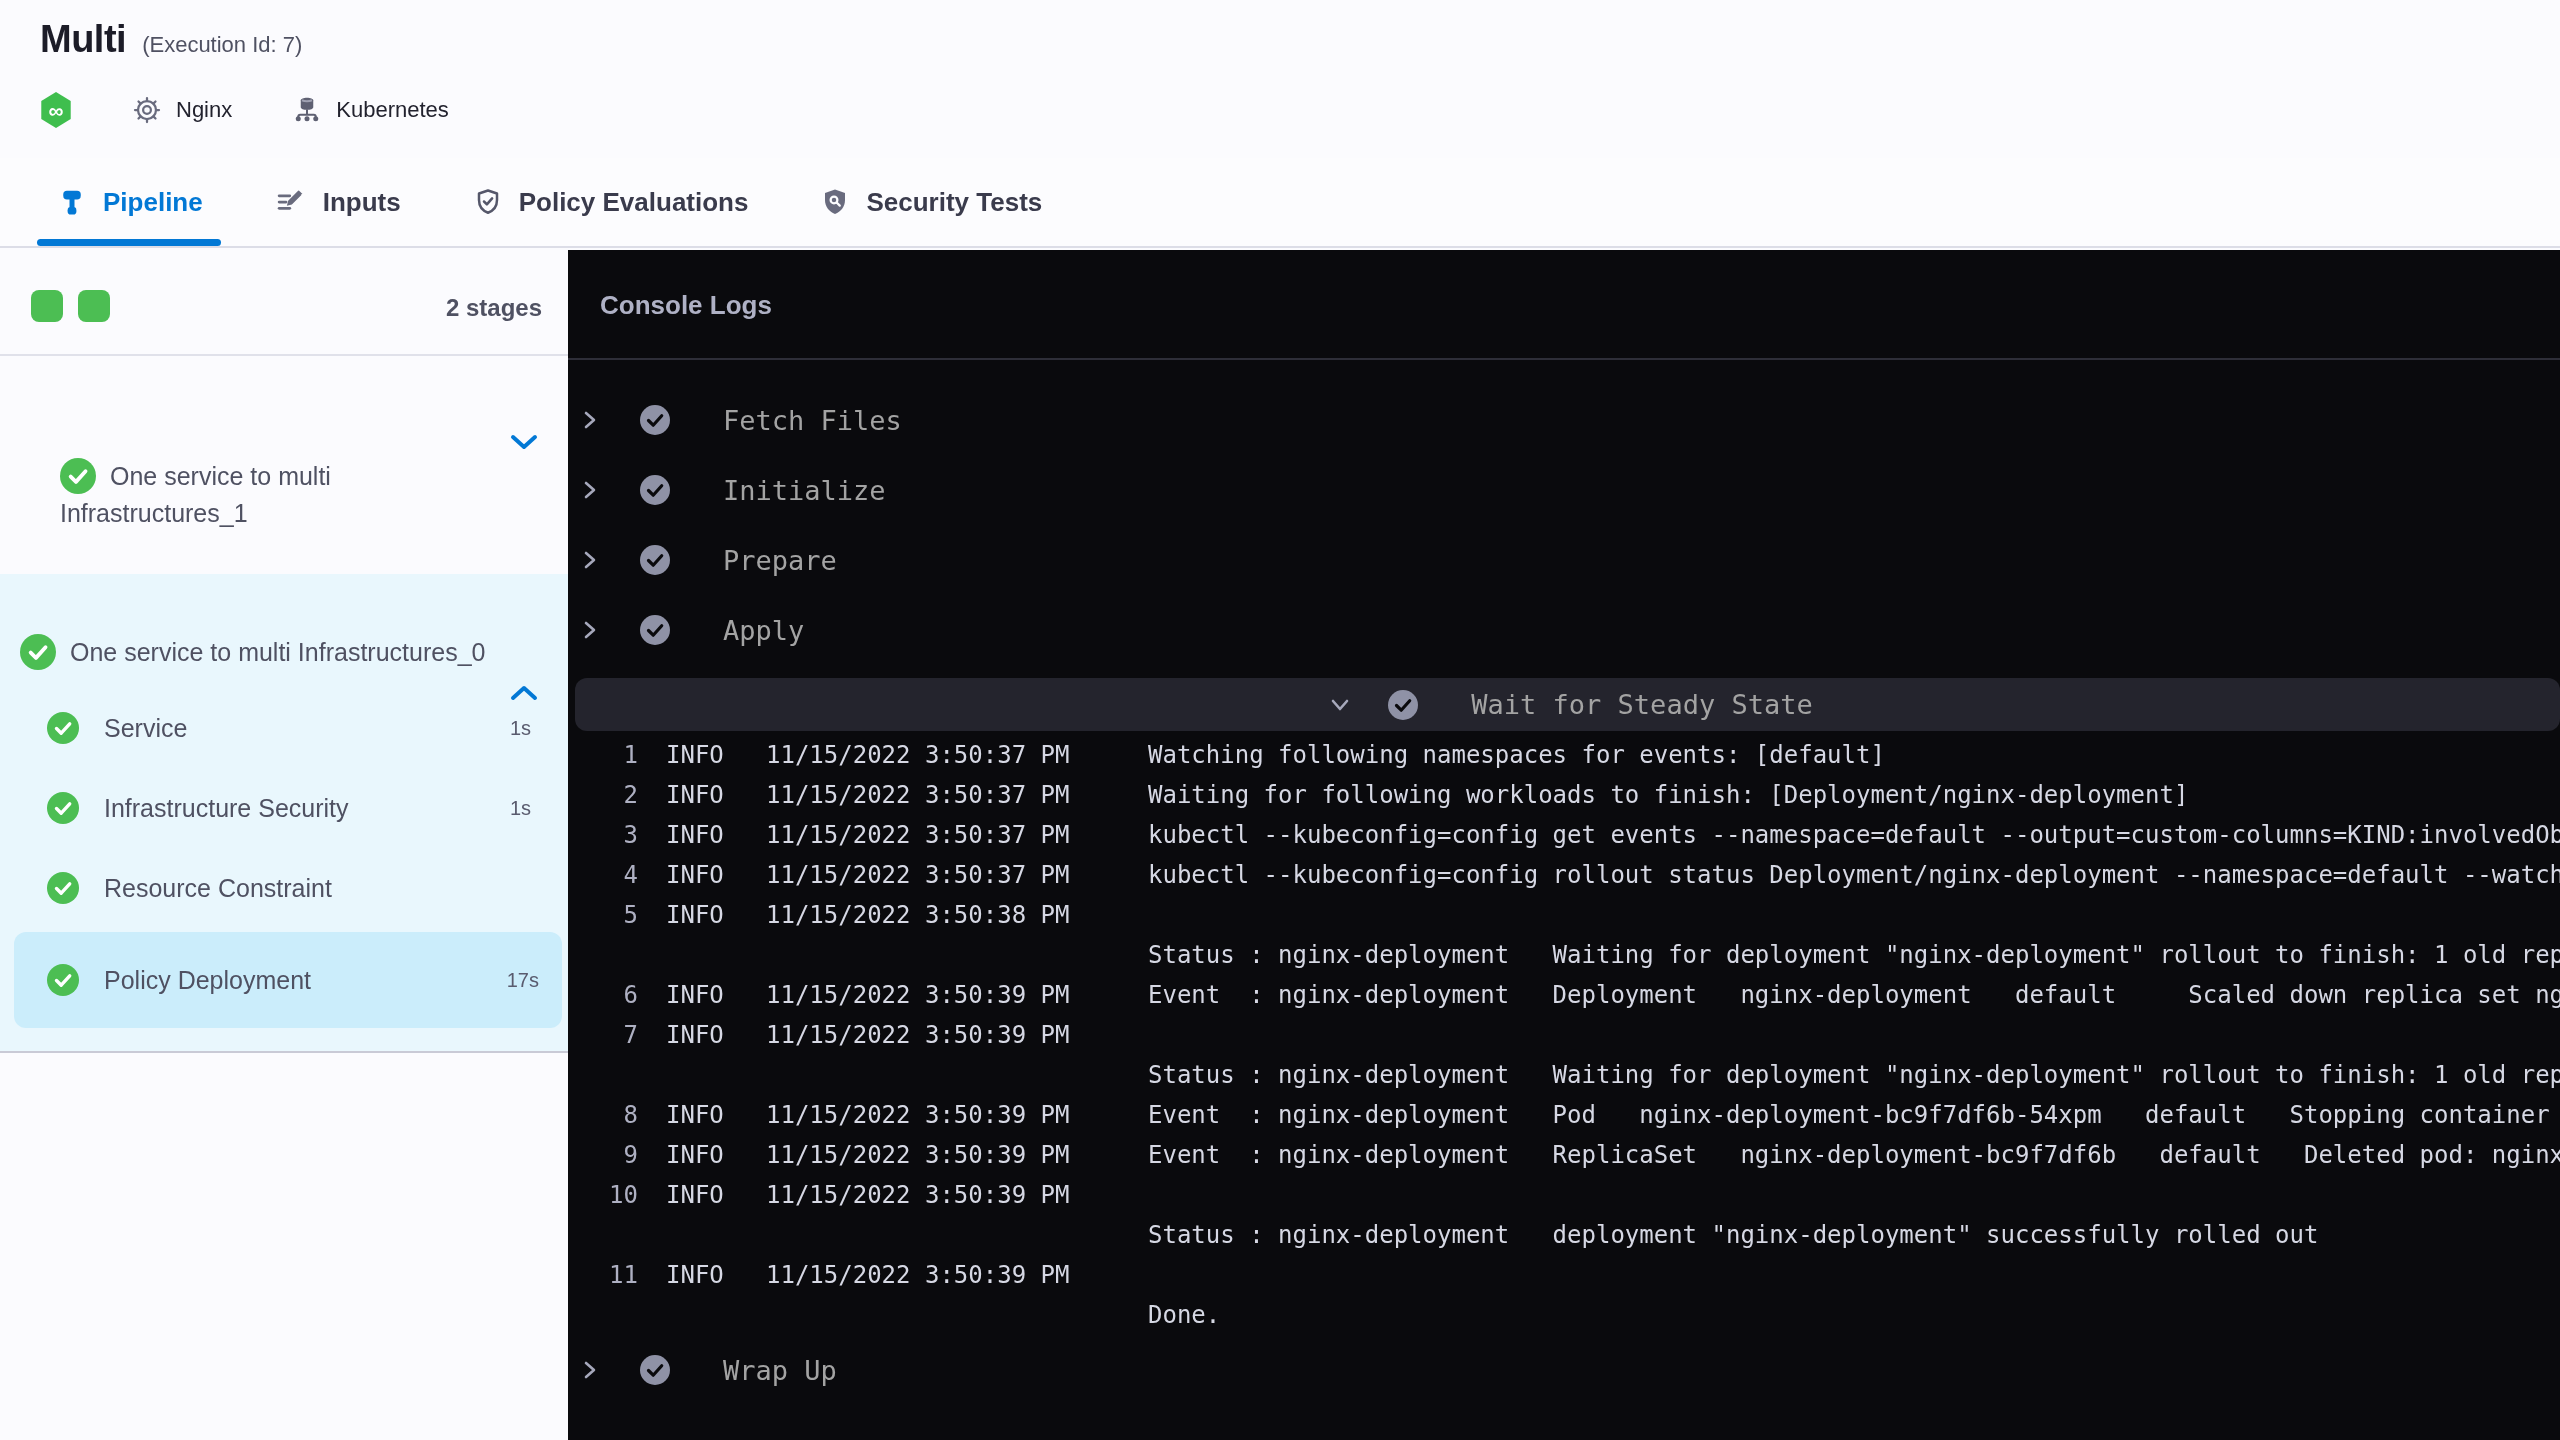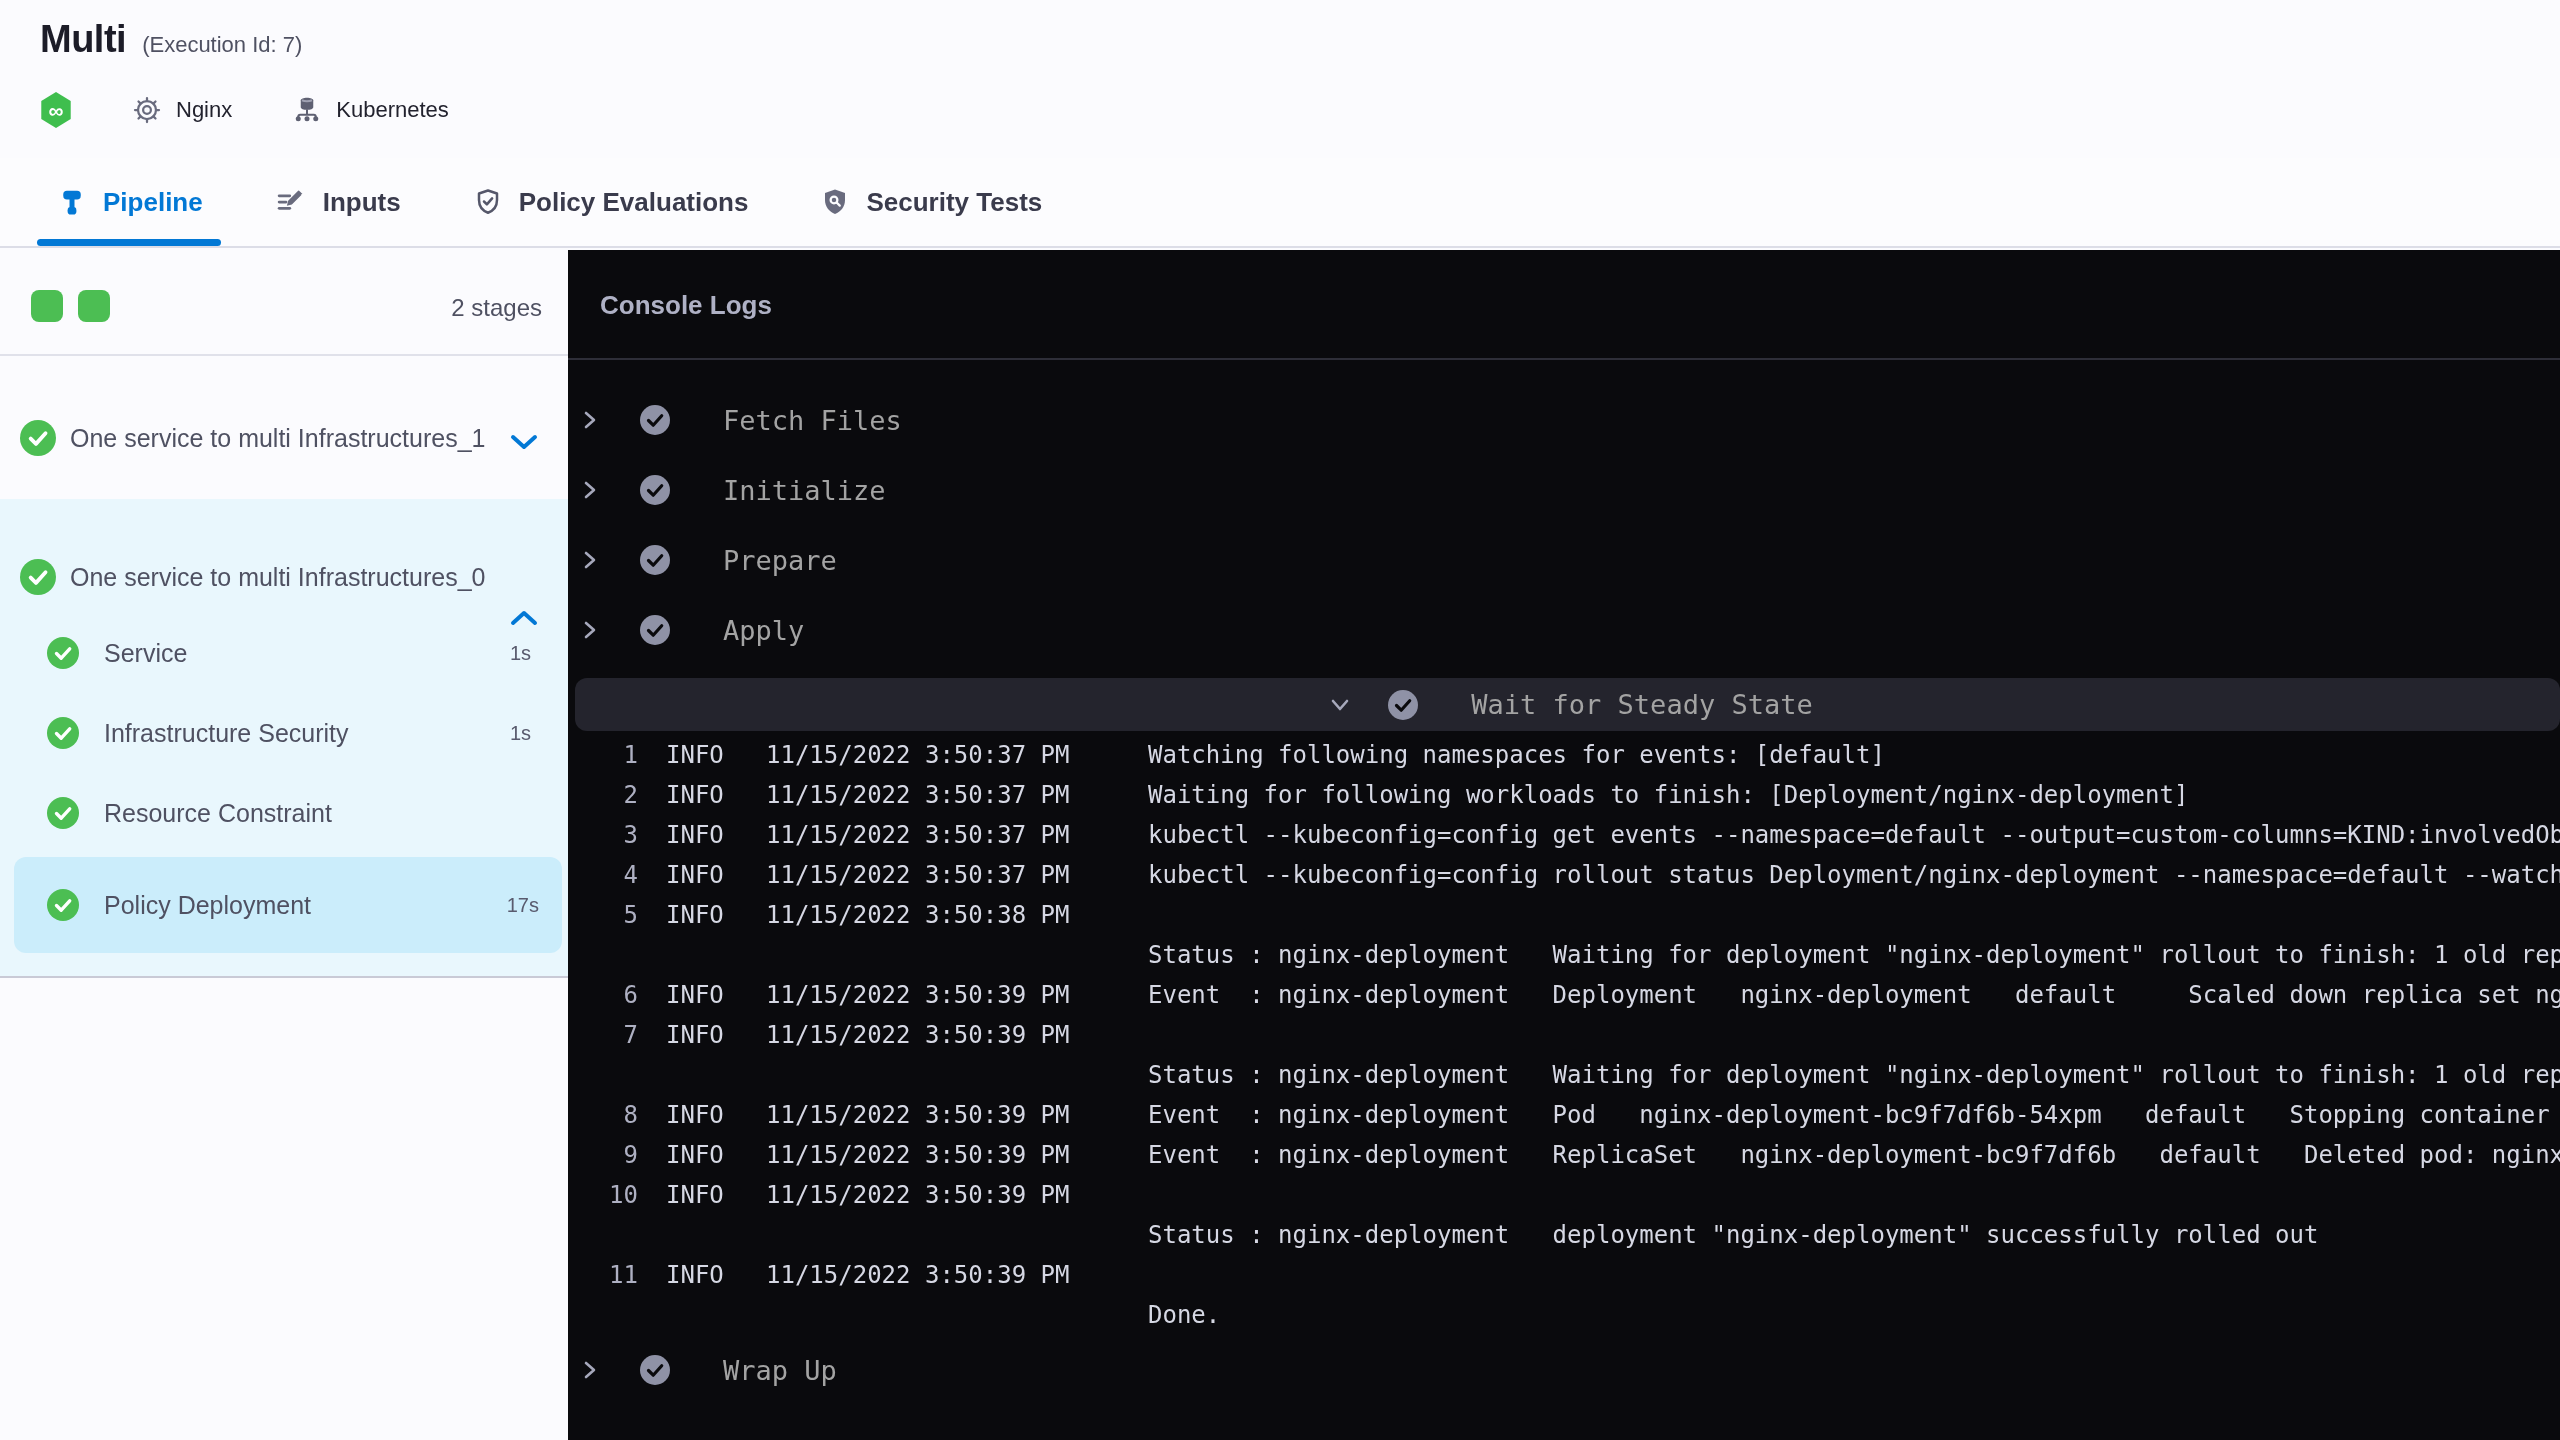--- a/index.html
+++ b/index.html
@@ -21,29 +21,29 @@
   .meta-item .lbl{font-size:22px;color:#22222E;margin-left:14px;}
   
   .tabs{position:absolute;left:0;top:158px;width:2560px;height:90px;background:#FCFCFE;border-bottom:2px solid #DCDDE7;display:flex;align-items:center;padding-left:57px;box-sizing:border-box;}
   .tab{position:relative;height:100%;display:flex;align-items:center;margin-right:72px;cursor:pointer;}
   .tab .tab-label{font-size:26px;font-weight:600;color:#3A3B4C;margin-left:16px;}
   .tab.active .tab-label{color:var(--accent-blue,#0278D5);}
   .tab .underline{display:none;}
   .tab.active .underline{display:block;position:absolute;left:-20px;right:-18px;bottom:0;height:7px;border-radius:4px;background:var(--accent-blue,#0278D5);}
   
   .sidebar{position:absolute;left:0;top:250px;width:568px;bottom:0;background:var(--page-bg,#FBFBFE);}
-  .stages-header{position:relative;height:106px;border-bottom:2px solid #E0E1EA;box-sizing:border-box;}
+  .stages-header{position:relative;height:106px;border-bottom:2px solid #E0E1EA;box-sizing:border-box;font-weight:bold;}
   .squares{position:absolute;left:31px;top:40px;display:flex;}
   .sq{width:32px;height:32px;border-radius:8px;background:var(--success-green,#4CBE53);margin-right:15px;}
   .stage-count{position:absolute;right:26px;top:44px;font-size:24px;color:#4F5162;}
   .stage-item{position:relative;}
   .stage-title{padding:0 80px 0 20px;font-size:25px;line-height:37px;color:#4F5162;}
   .stage-title .chk{display:inline-block;vertical-align:-9px;margin-right:14px;}
   .stage-chevron{position:absolute;right:30px;}
-  .stage-1{padding-top:64px;}
+  .stage-1{padding-top:102px;margin-left:40px;}
   .stage-1 .stage-chevron{top:78px;}
   .stage-group{margin-top:42px;height:479px;box-sizing:border-box;background:var(--stage-group-bg,#E9F7FD);border-bottom:2px solid #C9CAD6;overflow:hidden;}
   .stage-0{padding-top:60px;}
   .stage-0 .stage-chevron{top:110px;}
   .steps{margin-top:17px;}
   .step-row{position:relative;height:80px;display:flex;align-items:center;padding-left:47px;box-sizing:border-box;cursor:pointer;}
   .step-label{font-size:25px;color:#4F5162;margin-left:25px;}
   .step-duration{position:absolute;right:37px;font-size:20px;color:#595B6E;}
   .step-row.selected{background:var(--selected-step-bg,#CBEDFB);border-radius:12px;margin:4px 6px 0 14px;height:96px;padding-left:33px;}
   .step-row.selected .step-duration{right:23px;}

